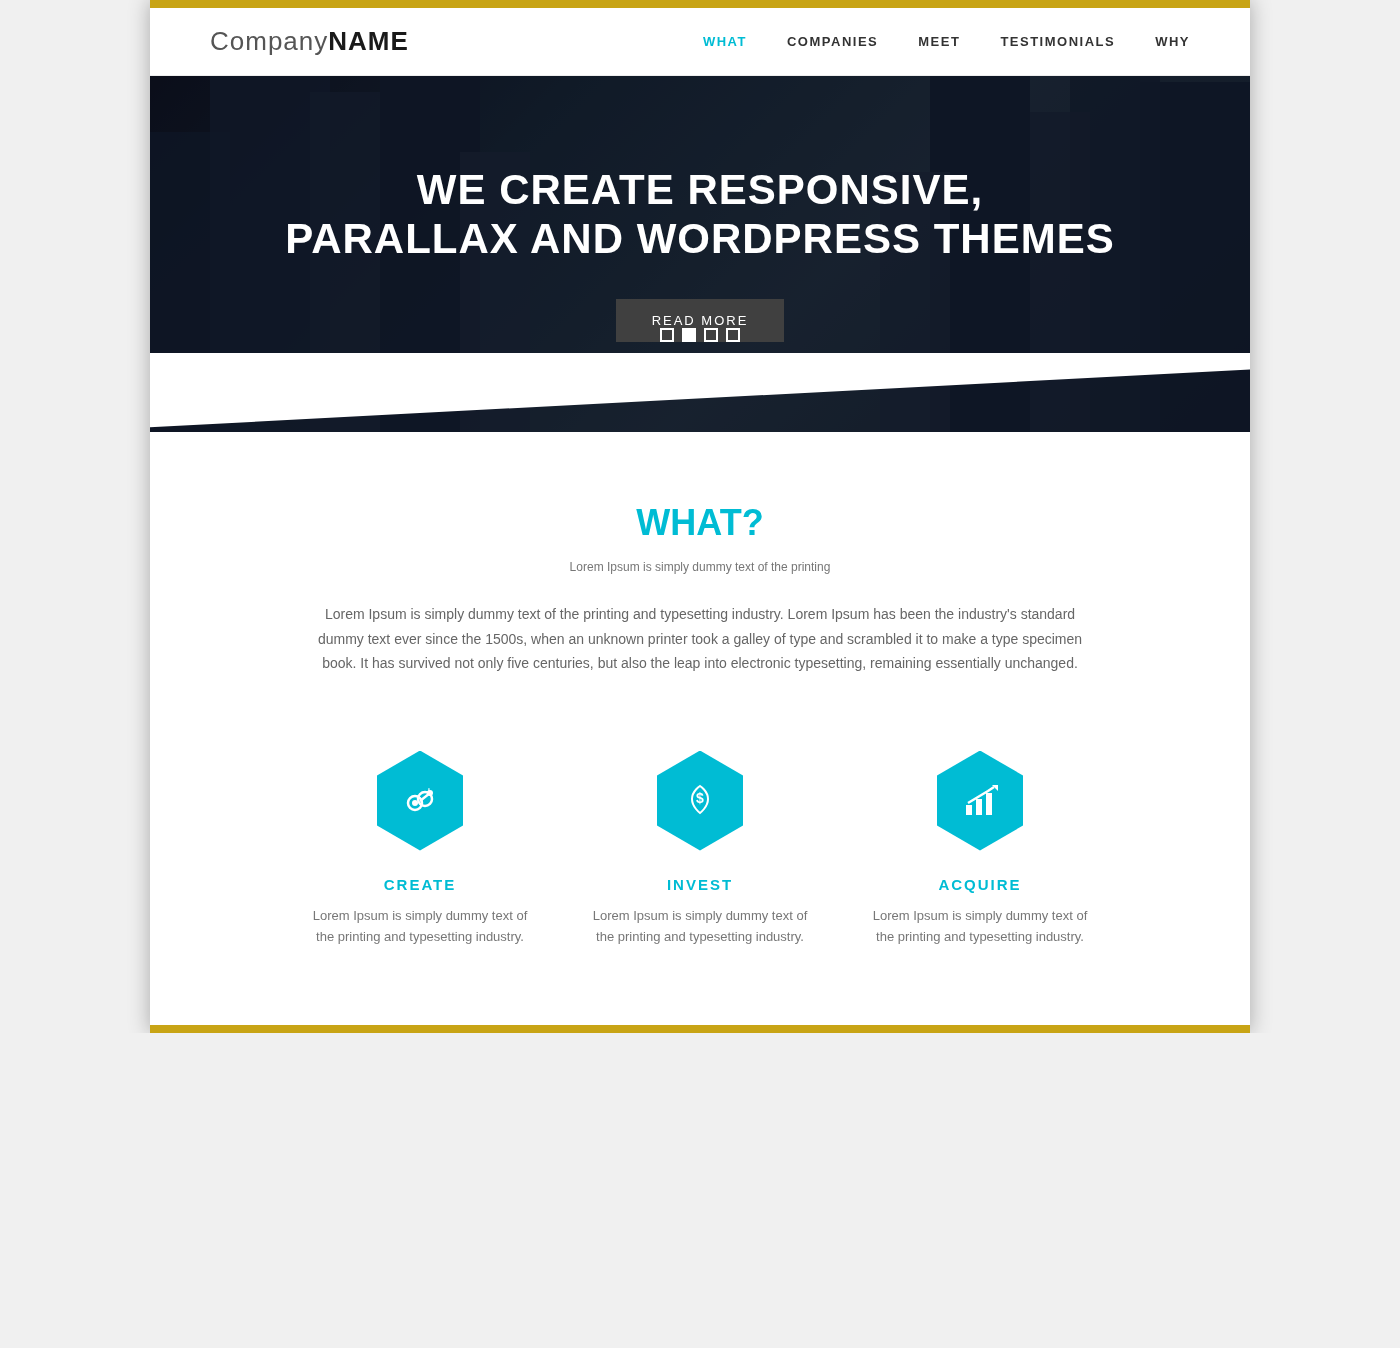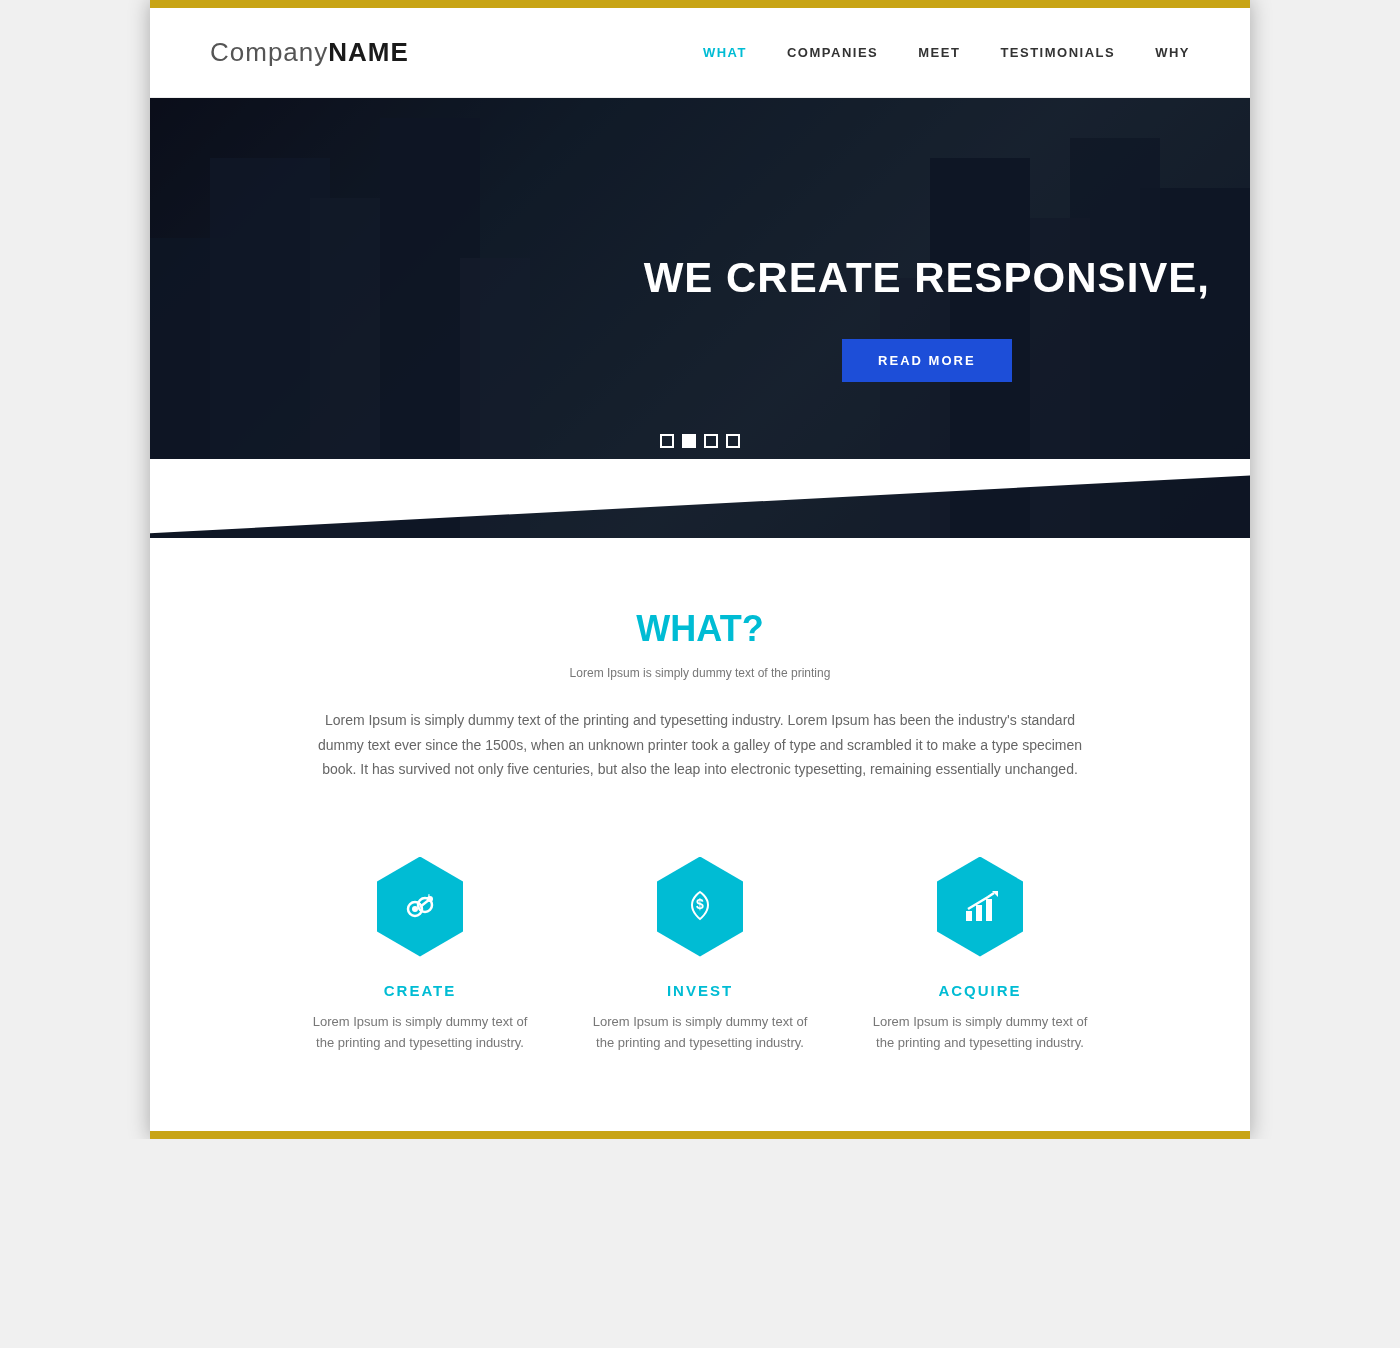--- a/index.html
+++ b/index.html
@@ -15,21 +15,21 @@
     
     .top-bar {
       height: 8px;
       background: #c8a415;
     }
 
     
     .header {
       background: #fff;
       padding: 0 60px;
-      height: 90px;
+      height: 68px;
       display: flex;
       align-items: center;
       justify-content: space-between;
       border-bottom: 1px solid #eee;
     }
 
     .logo {
       font-size: 26px;
       letter-spacing: 1px;
     }
@@ -57,25 +57,25 @@
       color: #333;
       text-transform: uppercase;
     }
     nav a.active {
       color: #00bcd4;
     }
 
     
     .hero {
       position: relative;
-      height: 440px;
+      height: 356px;
       background: #1a1a2e;
       overflow: hidden;
       display: flex;
-      align-items: flex-end;
+      align-items: center;
       justify-content: center;
       flex-direction: column;
     }
 
     .hero-bg {
       position: absolute;
       inset: 0;
       background: linear-gradient(135deg, #0d0d1a 0%, #1a2a3a 30%, #2a3a4a 60%, #1a2535 100%);
       opacity: 0.95;
     }
@@ -141,26 +141,26 @@
       font-size: 42px;
       font-weight: 900;
       text-transform: uppercase;
       line-height: 1.15;
       margin-bottom: 36px;
       letter-spacing: 1px;
     }
 
     .hero-btn {
       display: inline-block;
-      background: #1d4ed8;
+      background: #404040;
       color: #fff;
       text-decoration: none;
       padding: 14px 36px;
       font-size: 13px;
-      font-weight: 700;
+      font-weight: 400;
       letter-spacing: 2px;
       text-transform: uppercase;
       border: none;
       cursor: pointer;
     }
 
     
     .slider-dots {
       position: absolute;
       bottom: 90px;
@@ -298,20 +298,21 @@
       <div class="building b7"></div>
       <div class="building b8"></div>
       <div class="building b9"></div>
       <div class="building b10"></div>
     </div>
     <div class="hero-overlay"></div>
 
     <div class="hero-content">
       <h1 class="hero-title">
         <span>WE CREATE RESPONSIVE,</span><br>
+        <span>PARALLAX AND WORDPRESS THEMES</span>
       </h1>
       <button class="hero-btn">READ MORE</button>
     </div>
 
     <div class="slider-dots">
       <div class="dot"></div>
       <div class="dot active"></div>
       <div class="dot"></div>
       <div class="dot"></div>
     </div>

